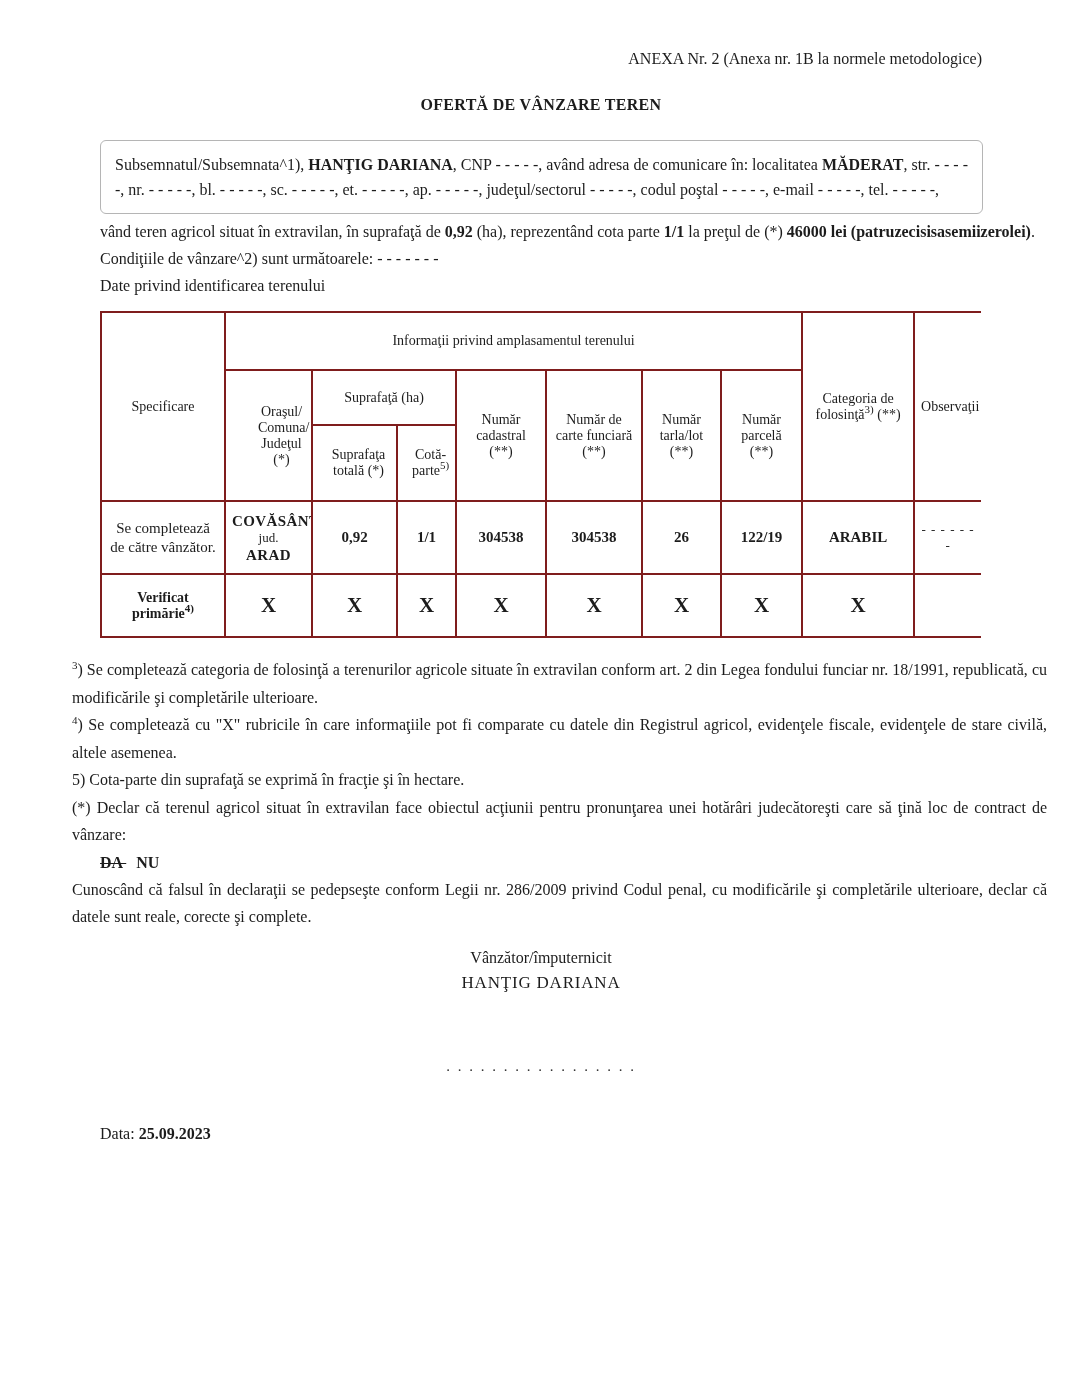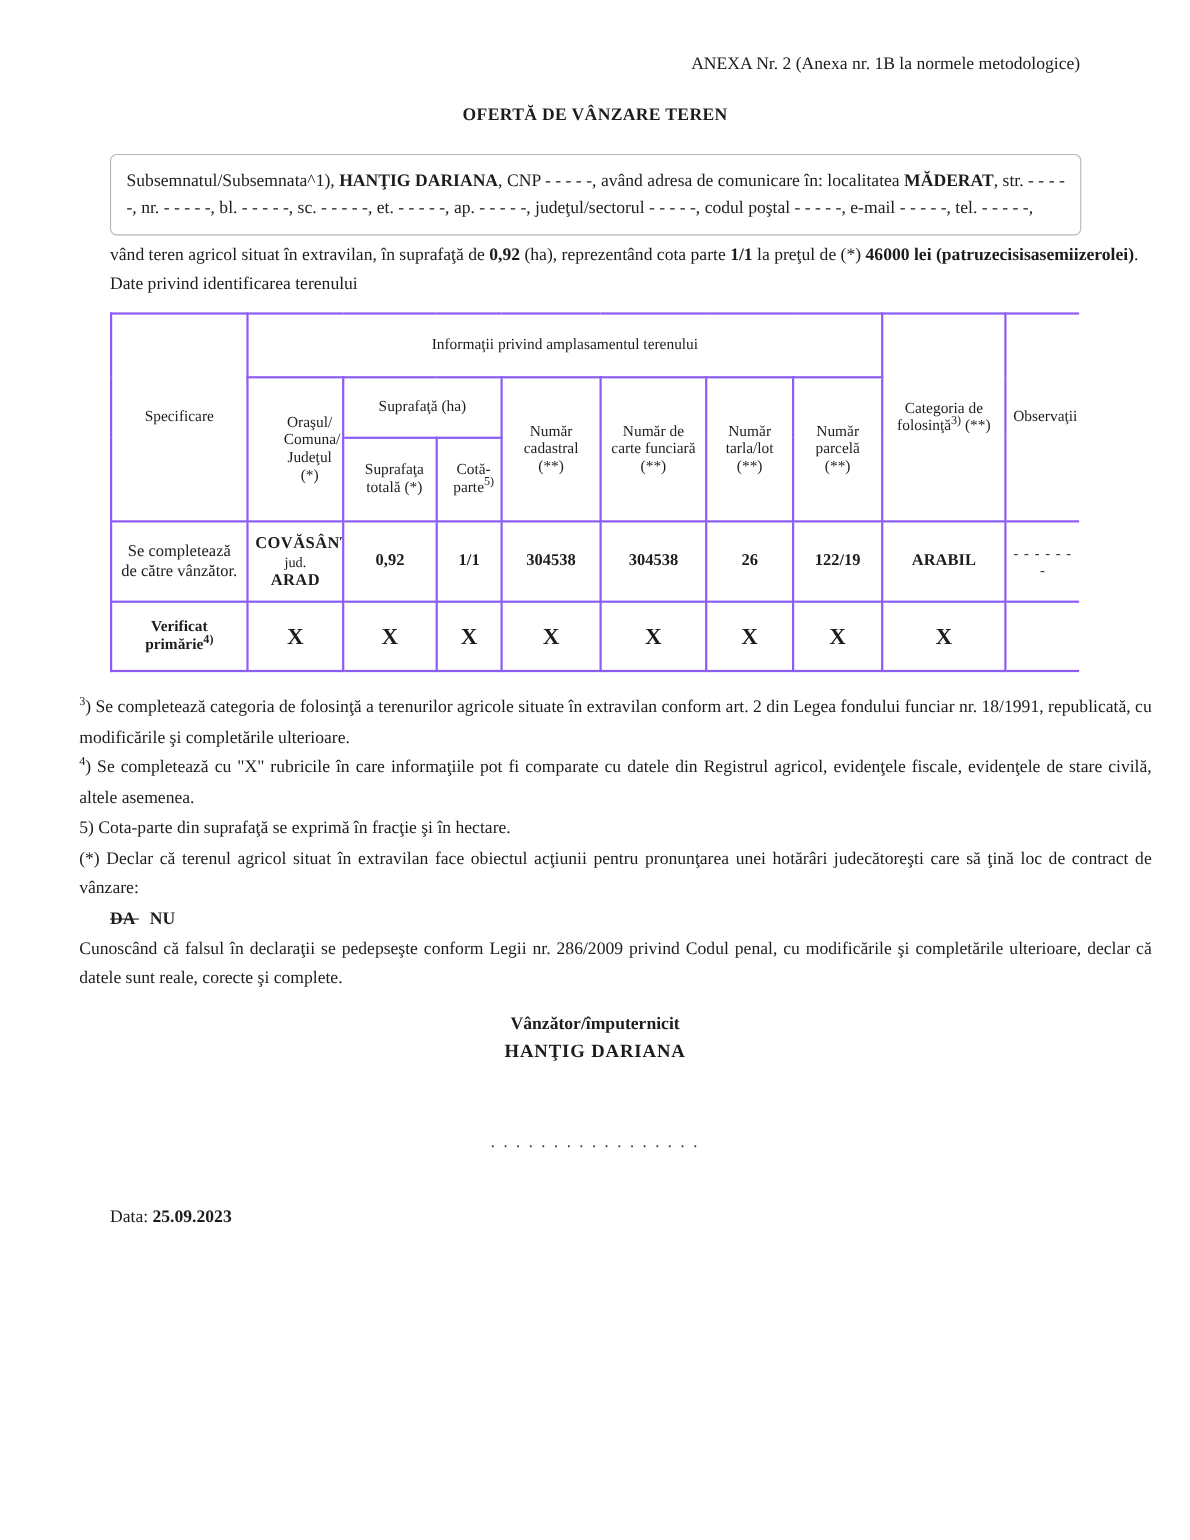--- a/index.html
+++ b/index.html
@@ -18,57 +18,58 @@
     border:1px solid #b5b5b5;border-radius:6px;
     padding:11px 14px;font-size:16px;line-height:25px;text-align:justify;
   }
   .just{margin:4px 0 0 100px;width:975px;font-size:16px;line-height:27px;text-align:justify;}
   .plain{margin:0 0 0 100px;width:975px;font-size:16px;line-height:27px;}
   .b{font-weight:bold;}
   .strike{text-decoration:line-through;}
   .nu{margin-left:10px;}
   sup{font-size:11px;line-height:0;}
   table{margin:12px 0 0 100px;border-collapse:collapse;table-layout:fixed;width:880px;border:2px solid #000;border-right:none;}
-  td{border:2px solid #8b5cf6;font-size:14px;text-align:center;vertical-align:middle;padding:2px 6px;overflow:hidden;}
+  td{border:2px solid #7f1d1d;font-size:14px;text-align:center;vertical-align:middle;padding:2px 6px;overflow:hidden;}
   td.no-right{border-right:none;margin-top:20px;}
   tr.tr-info{height:58px;}
   tr.tr-sub{height:55px;}
   tr.tr-sub2{height:76px;}
   tr.tr-data{height:73px;}
   tr.tr-x{height:63px;font-weight:bold;}
   .pre{white-space:pre-line;padding-left:32px;}
   td.left{text-align:center;padding-left:14px;border-radius:15px;}
   .cell-small{font-size:15px;line-height:19px;}
   .city-line{font-weight:bold;font-size:15px;line-height:18px;letter-spacing:.4px;}
   .city-jud{font-size:13px;line-height:16px;}
   .val{font-weight:bold;font-size:15px;}
   .dashes{font-size:13px;letter-spacing:1px;}
   .xmark{font-size:21px;}
   .verif{font-size:14px;}
   .fn{margin:0 0 0 72px;width:975px;font-size:16px;line-height:27.5px;text-align:justify;}
   .fn-first{margin-top:18px;}
   .danu{margin:0 15px 0 100px;font-size:16px;line-height:27px;}
-  .sig{margin:16px 100px 0 100px;text-align:center;font-size:16px;line-height:22px;font-weight:bold;}
+  .sig{margin:16px 100px 0 100px;text-align:center;font-size:16px;line-height:22px;}
   .sig-name{font-size:17px;margin-top:3px;letter-spacing:.8px;}
   .sig-note{font-size:14px;margin-top:5px;}
   .dots{margin:64px 100px 0 100px;text-align:center;font-size:15px;letter-spacing:2px;color:#333;}
   .datefoot{margin:50px 0 0 100px;font-size:16px;}
 </style>
 </head>
 <body>
 
 <div class="page">
 
   <div class="right-line anexa">ANEXA Nr. 2 (Anexa nr. 1B la normele metodologice)</div>
   <div class="title">OFERTĂ DE VÂNZARE TEREN</div>
 
   <div class="intro-box"><span>Subsemnatul/Subsemnata^1), </span><span class="b">HANŢIG DARIANA</span><span>, CNP - - - - -, având adresa de comunicare în: localitatea </span><span class="b">MĂDERAT</span><span>, str. - - - - -, nr. - - - - -, bl. - - - - -, sc. - - - - -, et. - - - - -, ap. - - - - -, judeţul/sectorul - - - - -, codul poştal - - - - -, e-mail - - - - -, tel. - - - - -,</span></div>
 
   <p class="just"><span>vând teren agricol situat în extravilan, în suprafaţă de </span><span class="b">0,92</span><span> (ha), reprezentând cota parte </span><span class="b">1/1</span><span> la preţul de (*) </span><span class="b">46000 lei</span><span class="b"> (patruzecisisasemiizerolei)</span><span>.</span></p>
 
+  <p class="plain">Condiţiile de vânzare^2) sunt următoarele: - - - - - - -</p>
   <p class="plain">Date privind identificarea terenului</p>
 
   <table>
     <colgroup>
       <col style="width:124px">
         <col style="width:87px">
         <col style="width:85px">
         <col style="width:59px">
         <col style="width:90px">
         <col style="width:96px">

